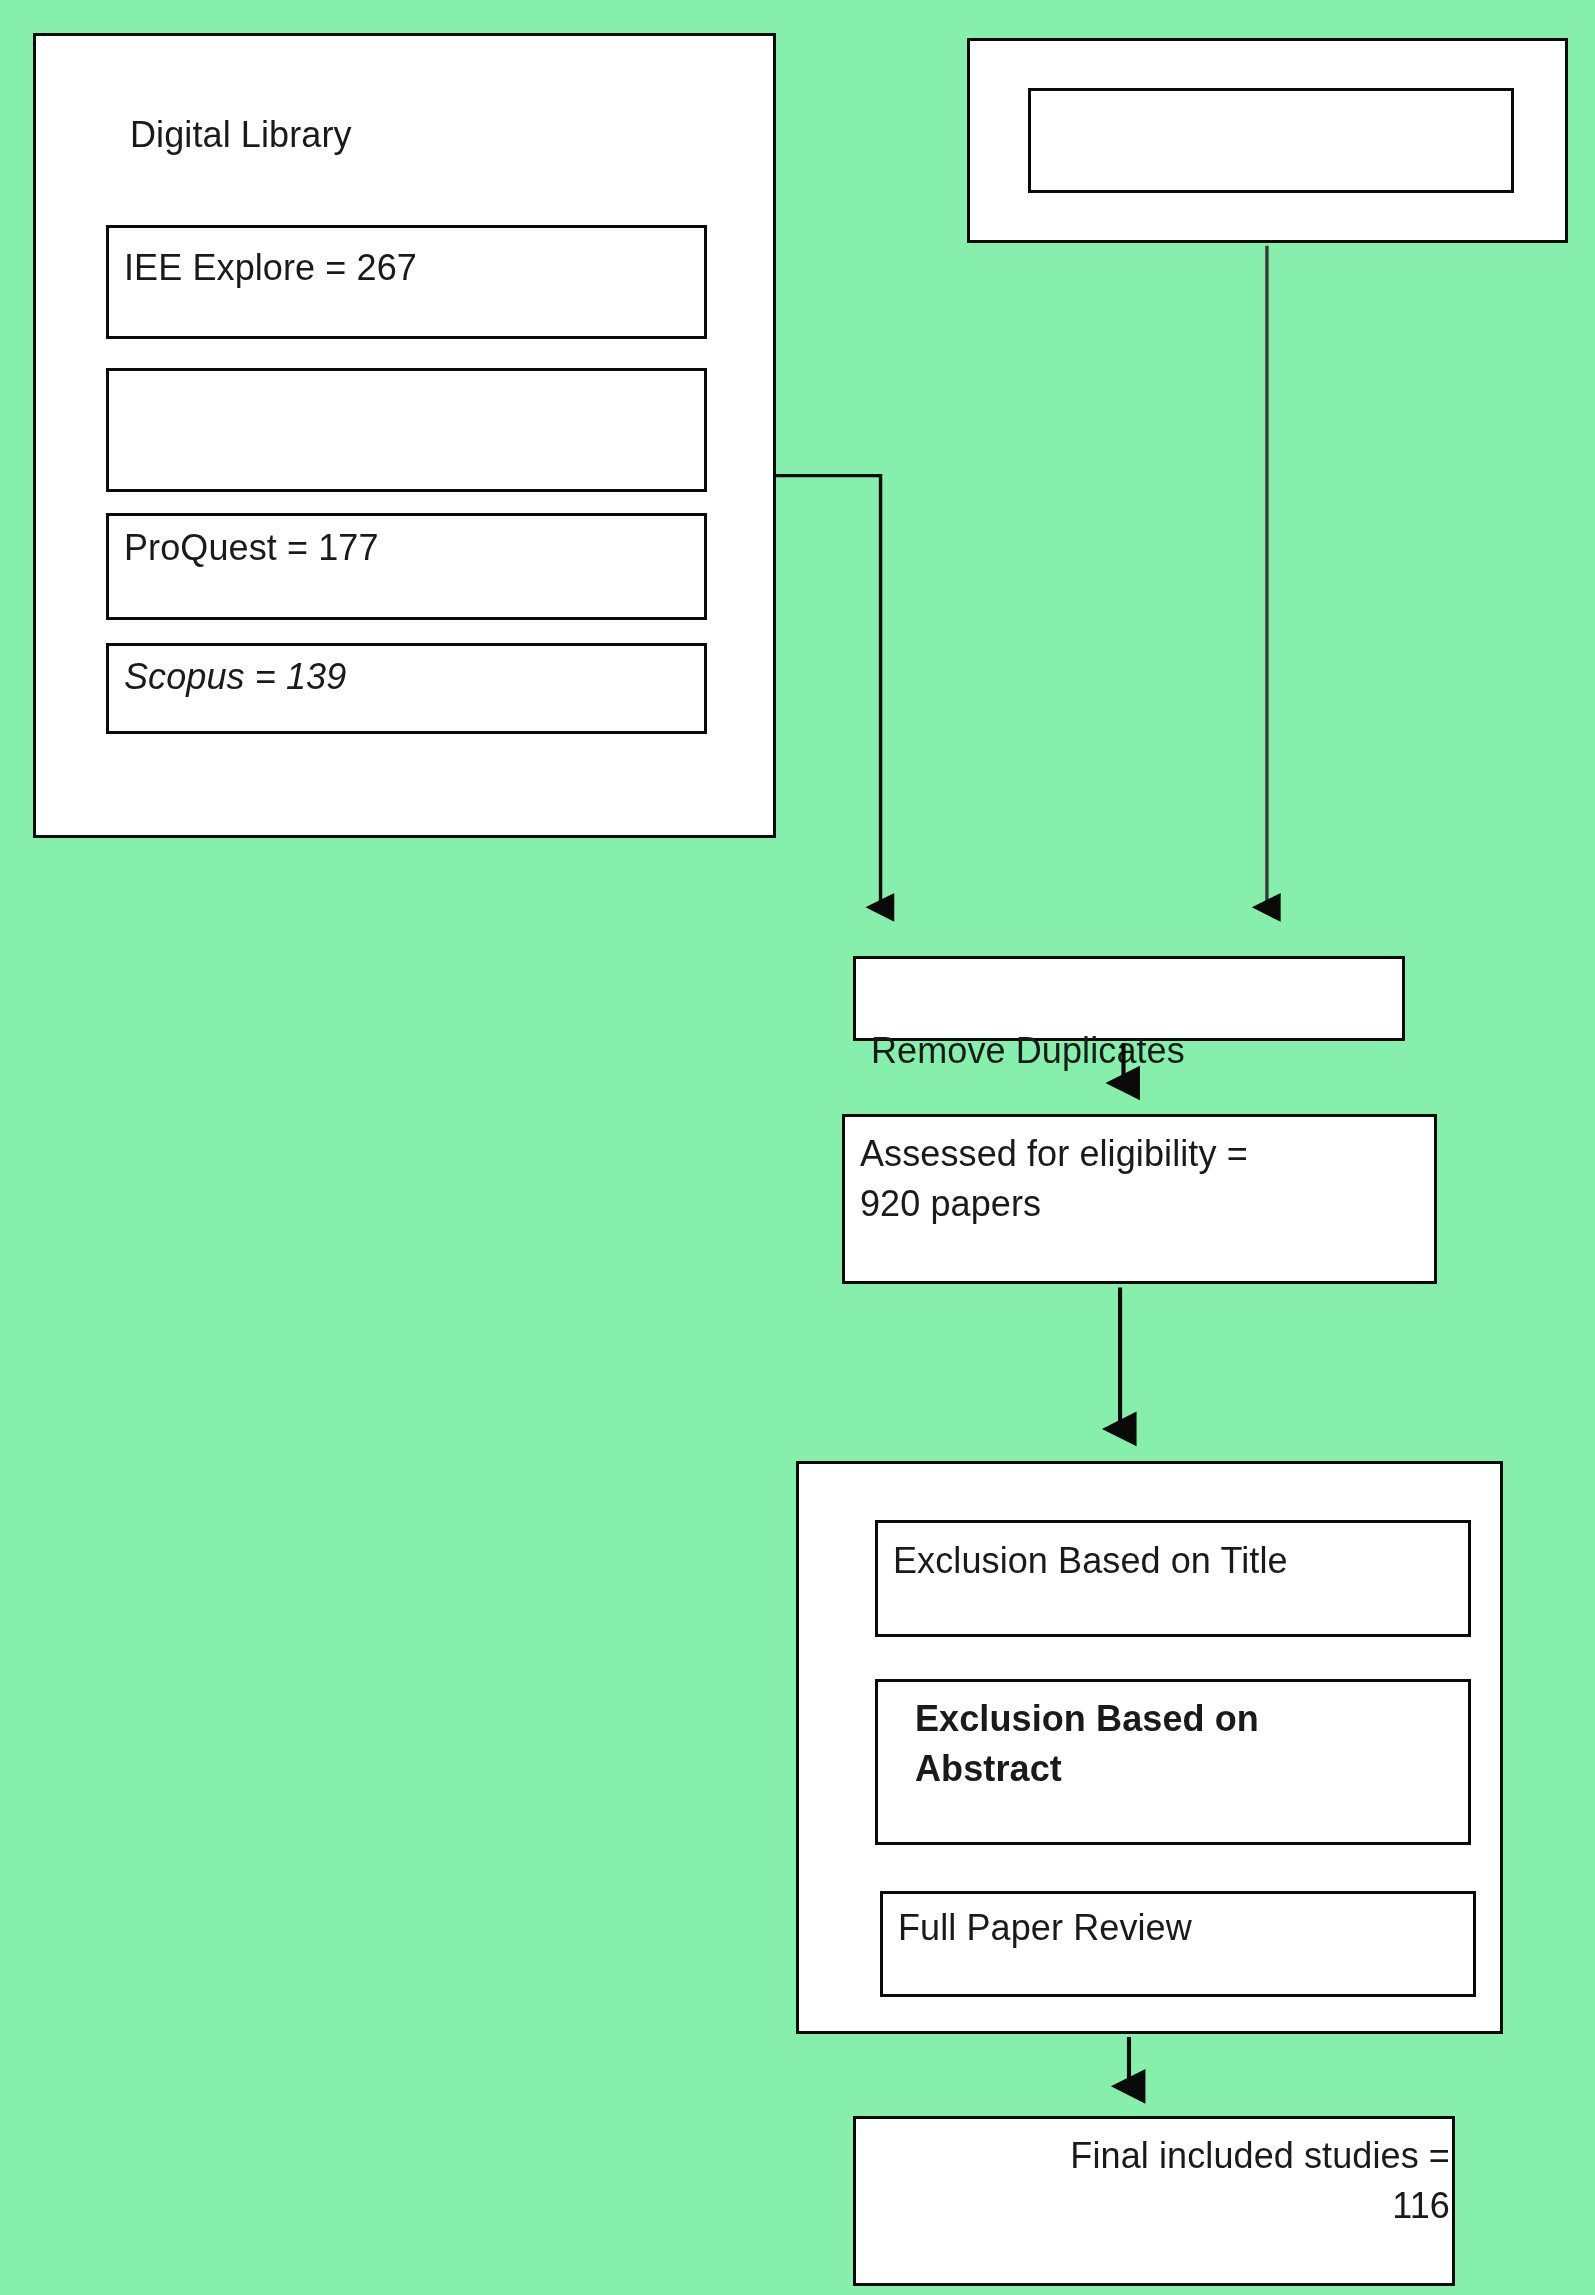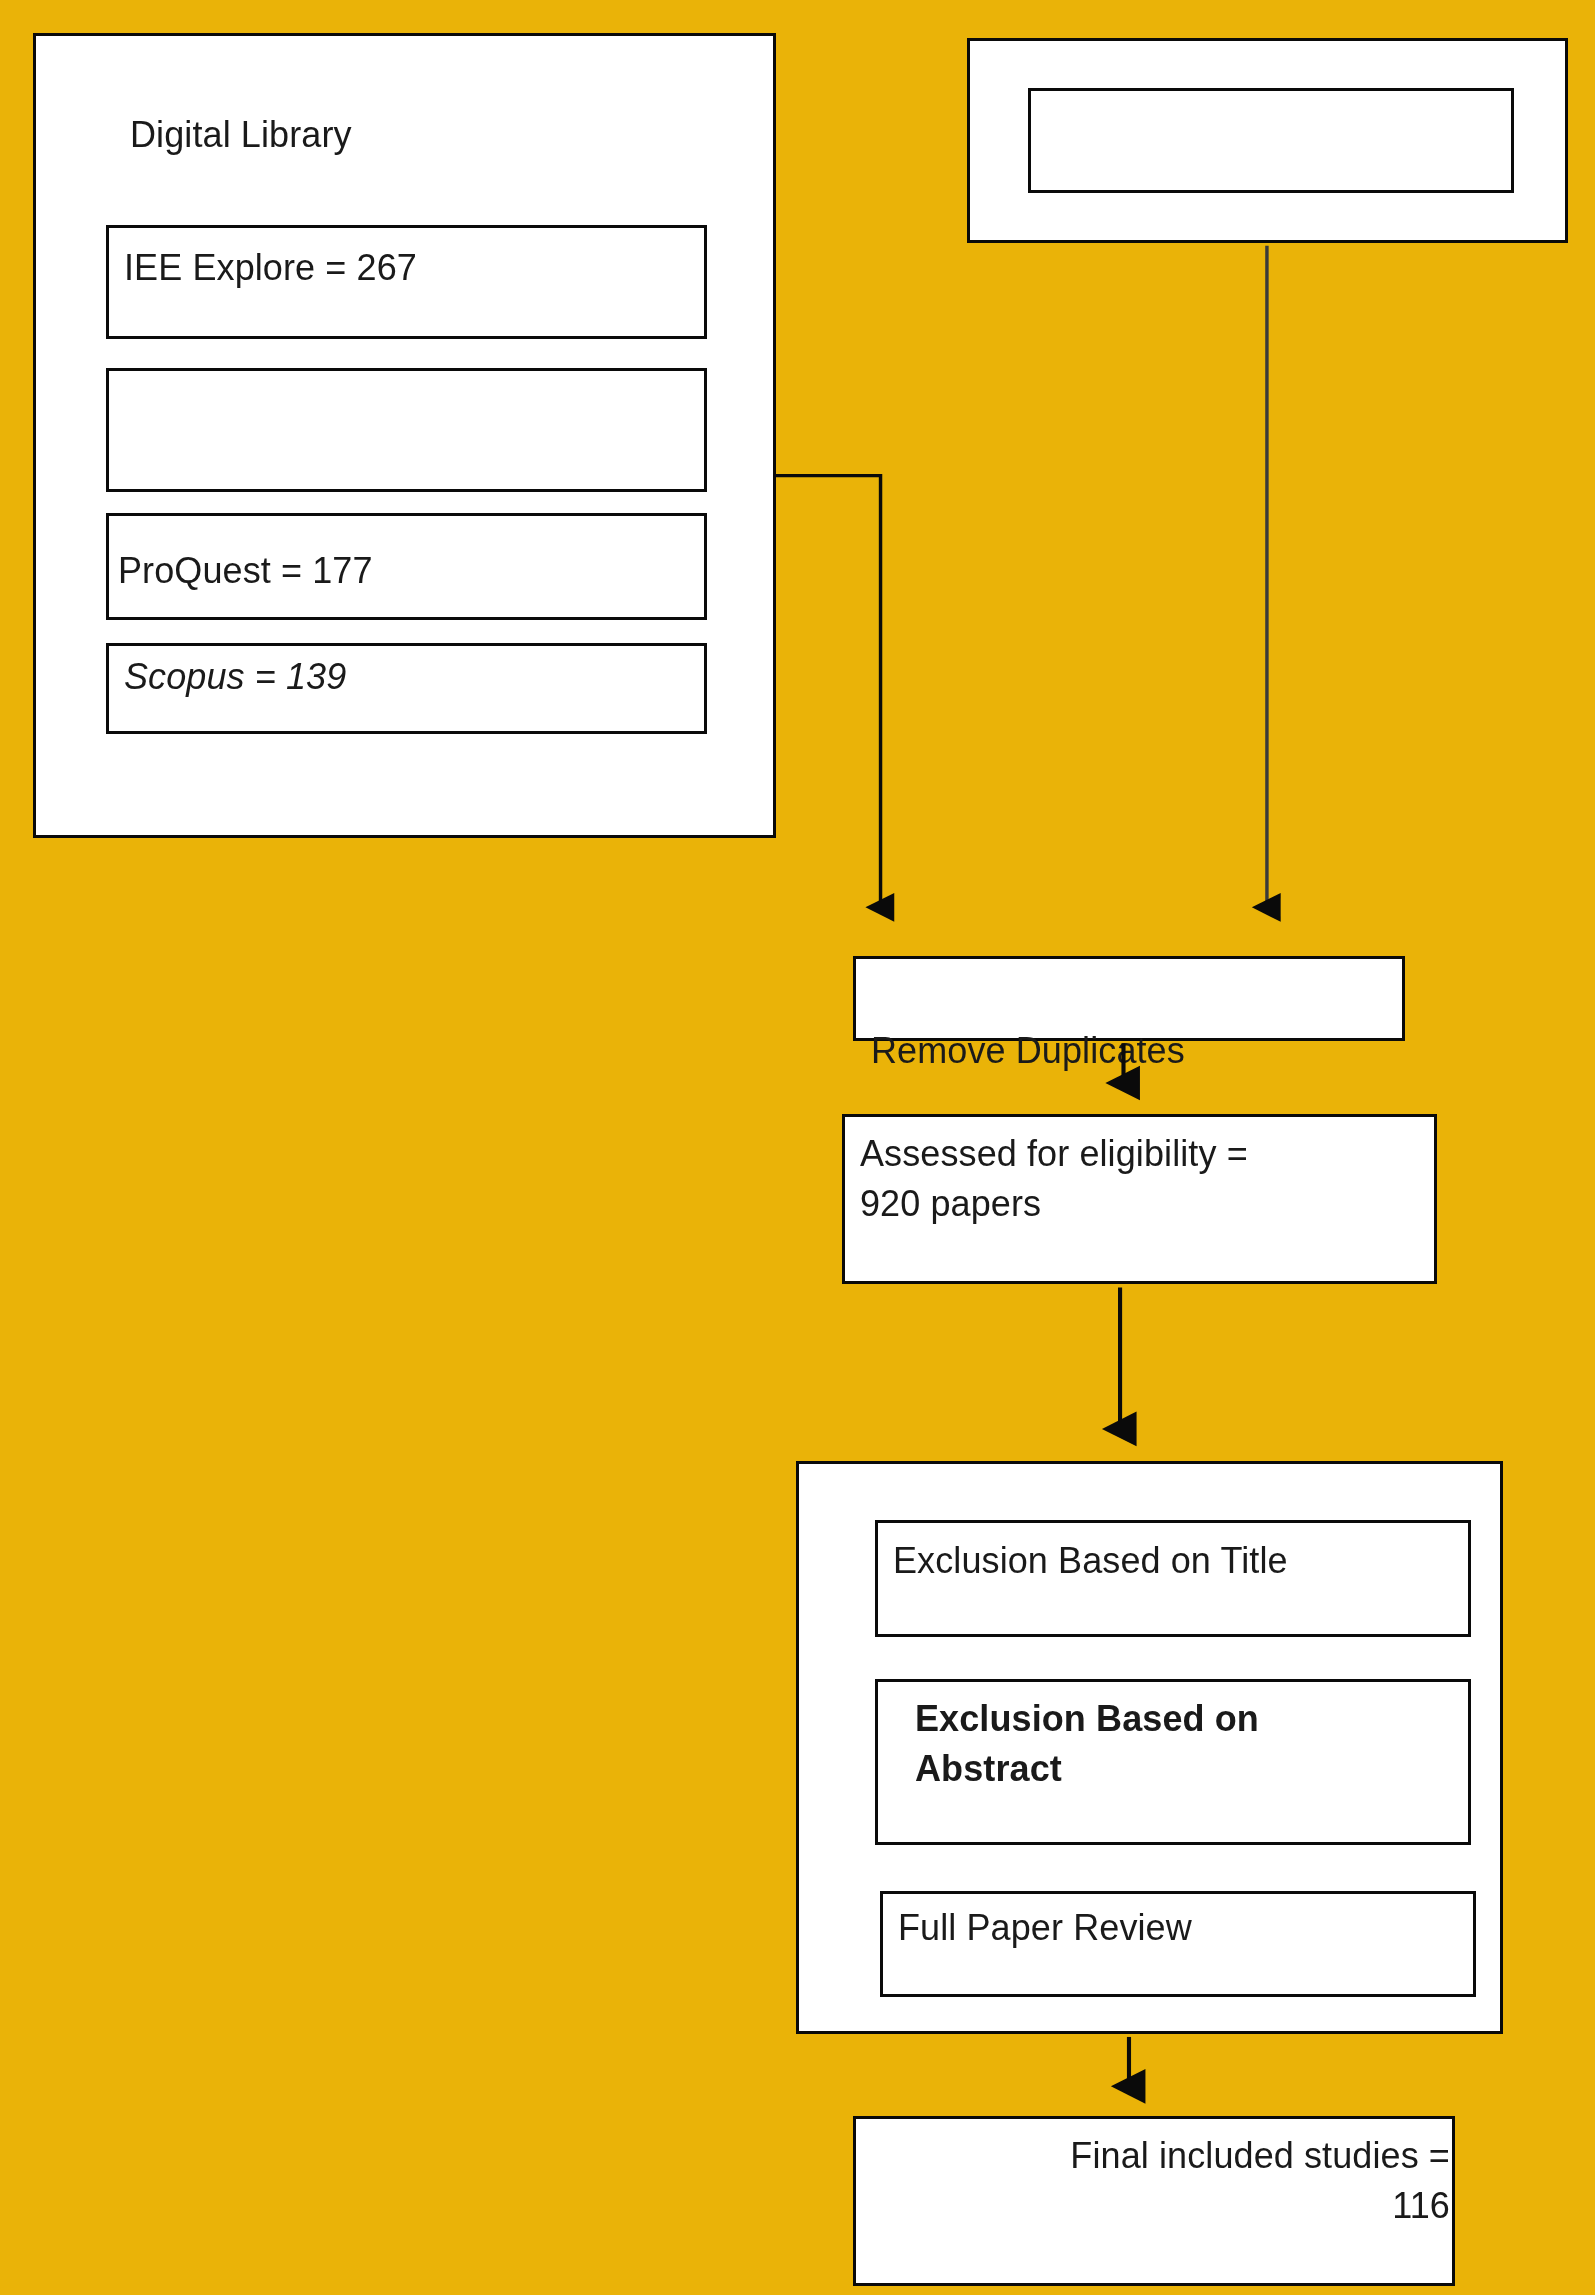--- a/index.html
+++ b/index.html
@@ -7,21 +7,21 @@
     padding: 0;
     background: #ffffff;
   }
   body {
     font-family: "Liberation Sans", sans-serif;
   }
   #canvas {
     position: relative;
     width: 1595px;
     height: 2295px;
-    background: #eab308;
+    background: #86efac;
     overflow: hidden;
   }
   .box {
     position: absolute;
     box-sizing: border-box;
     border: 3.4px solid #0a0a0a;
     background: #ffffff;
   }
   .label {
     position: absolute;
@@ -53,21 +53,21 @@
   <div class="box" style="left:33px; top:33px; width:743px; height:805px;"></div>
 
   <div class="label" style="left:130px; top:110px; width:522px;">Digital Library</div>
 
   <div class="box" style="left:106px; top:225px; width:601px; height:114px;"></div>
   <div class="label pad" style="left:106px; top:243px; width:590px;">IEE Explore = 267</div>
 
   <div class="box" style="left:106px; top:368px; width:601px; height:124px;"></div>
 
   <div class="box" style="left:106px; top:513px; width:601px; height:107px;"></div>
-  <div class="label pad" style="left:100px; top:523px; width:590px;margin-top:23px;">ProQuest = 177</div>
+  <div class="label pad" style="left:106px; top:523px; width:590px;">ProQuest = 177</div>
 
   <div class="box" style="left:106px; top:643px; width:601px; height:91px;"></div>
   <div class="label pad" style="left:106px; top:652px; width:590px;font-style:italic;">Scopus = 139</div>
 
   <div class="box" style="left:967px; top:38px; width:601px; height:205px;"></div>
   <div class="box" style="left:1028px; top:88px; width:486px; height:105px;"></div>
 
   <div class="box" style="left:853px; top:956px; width:552px; height:85px;"></div>
   <div class="label pad" style="left:853px; top:1026px; width:549px;">Remove Duplicates</div>
 

